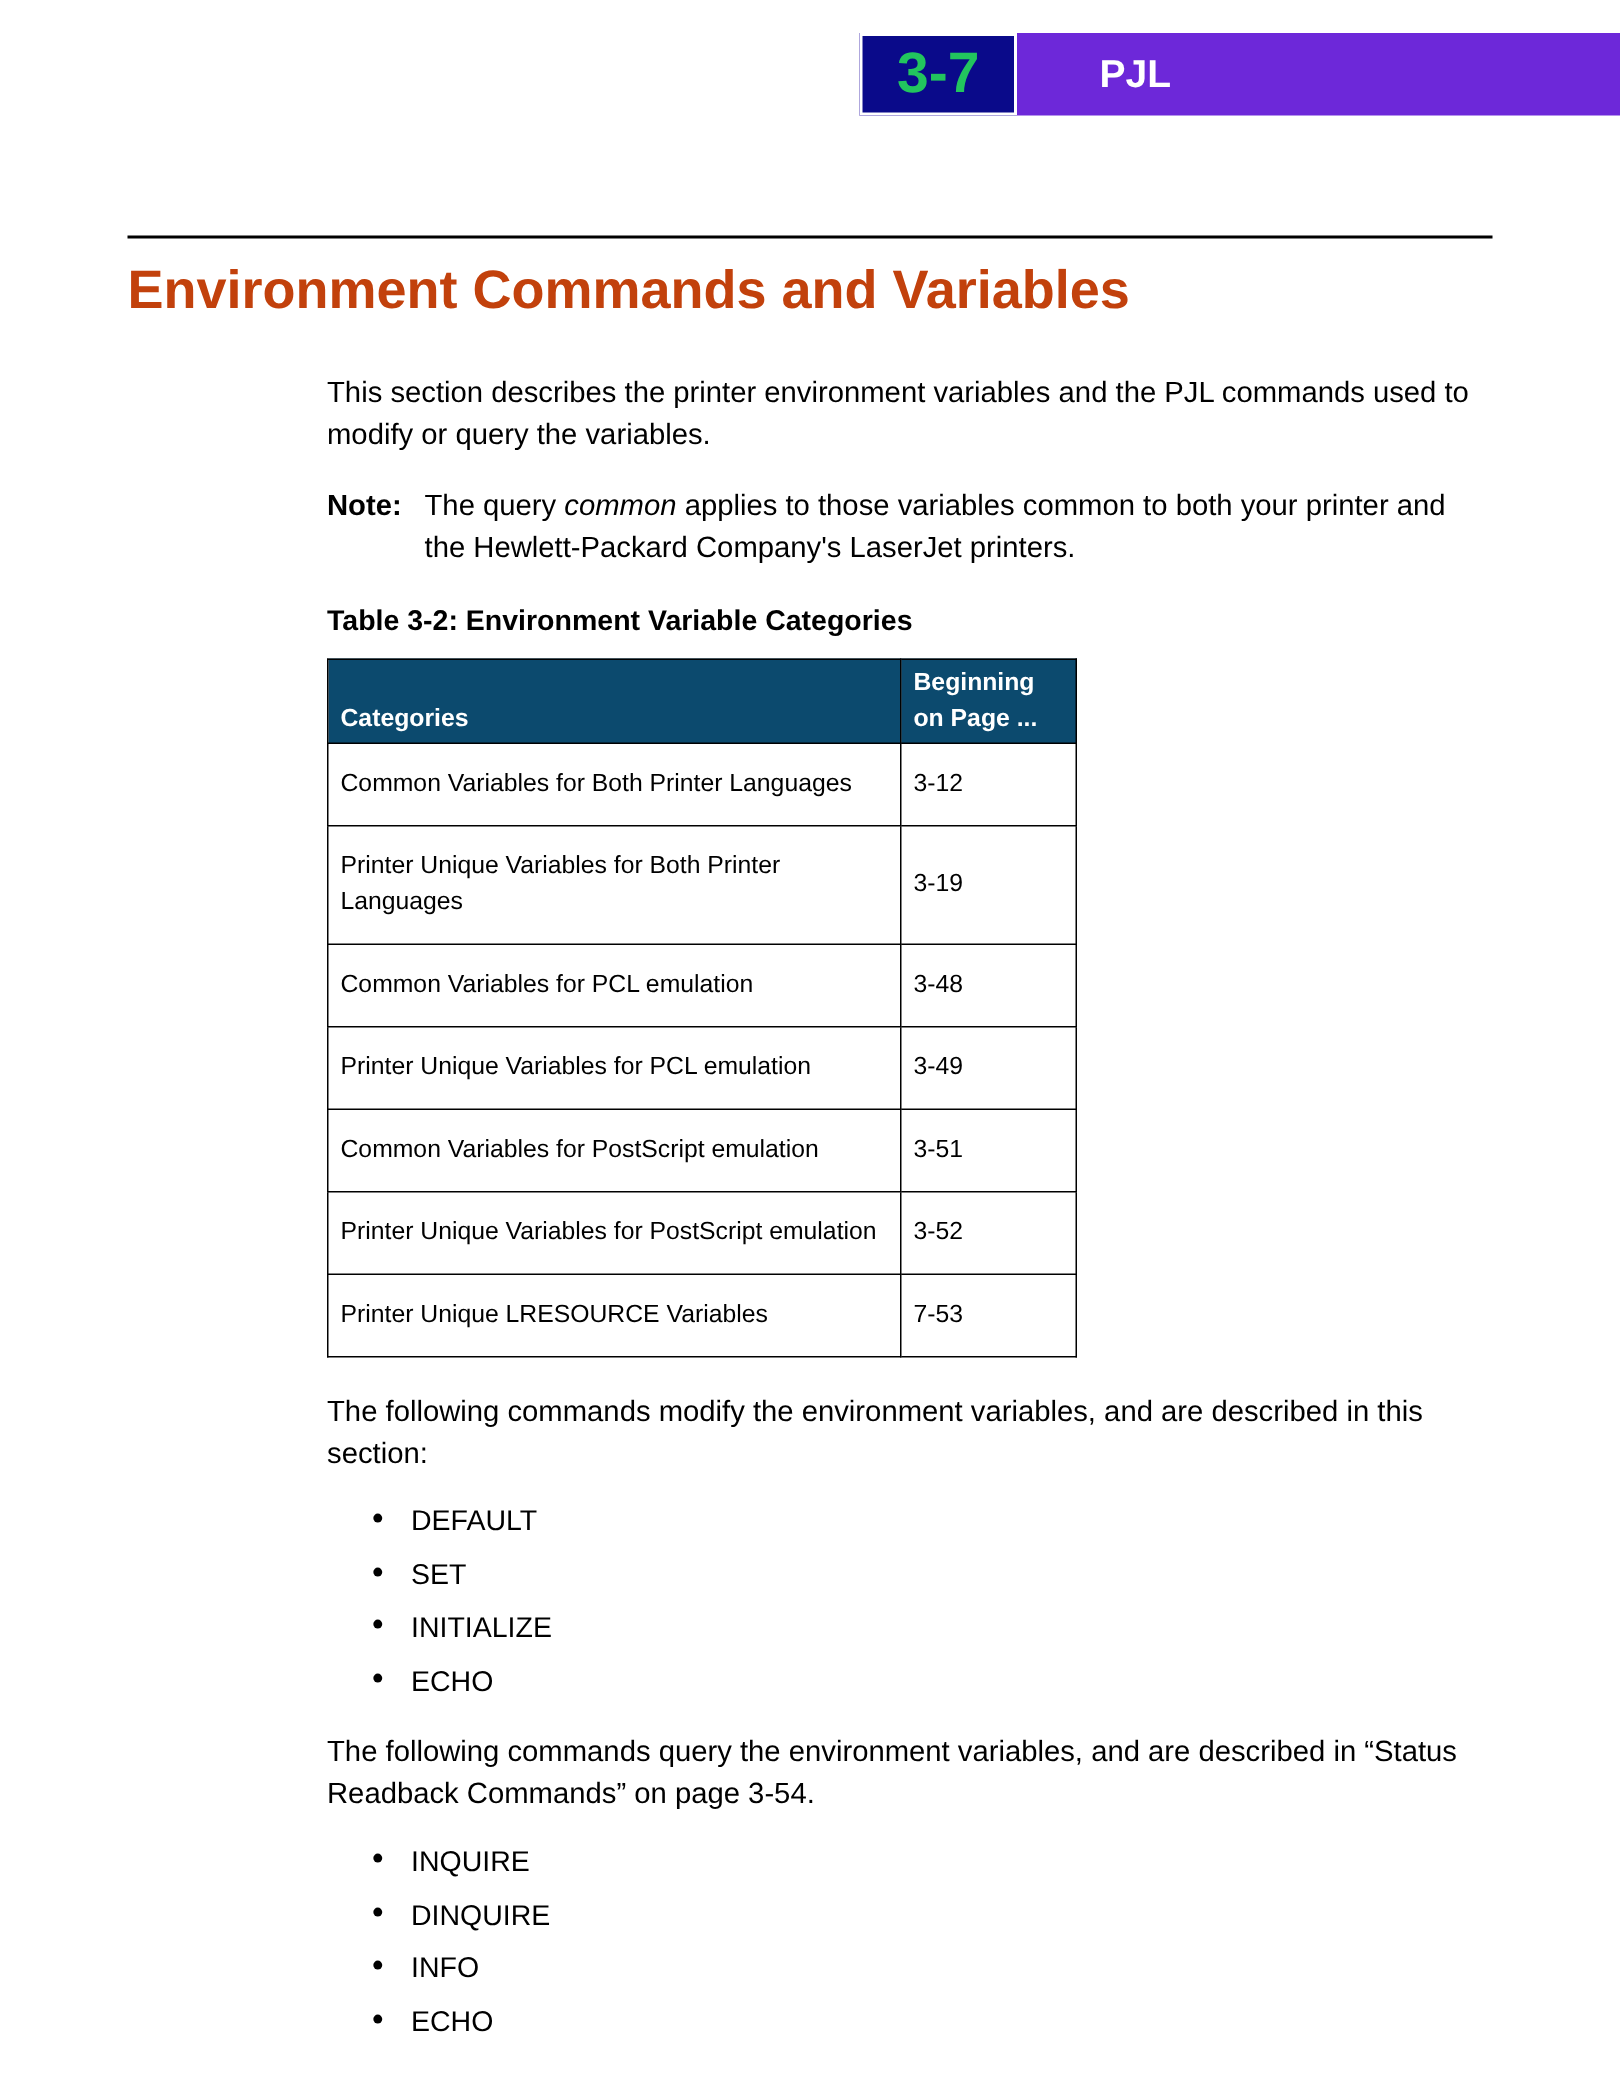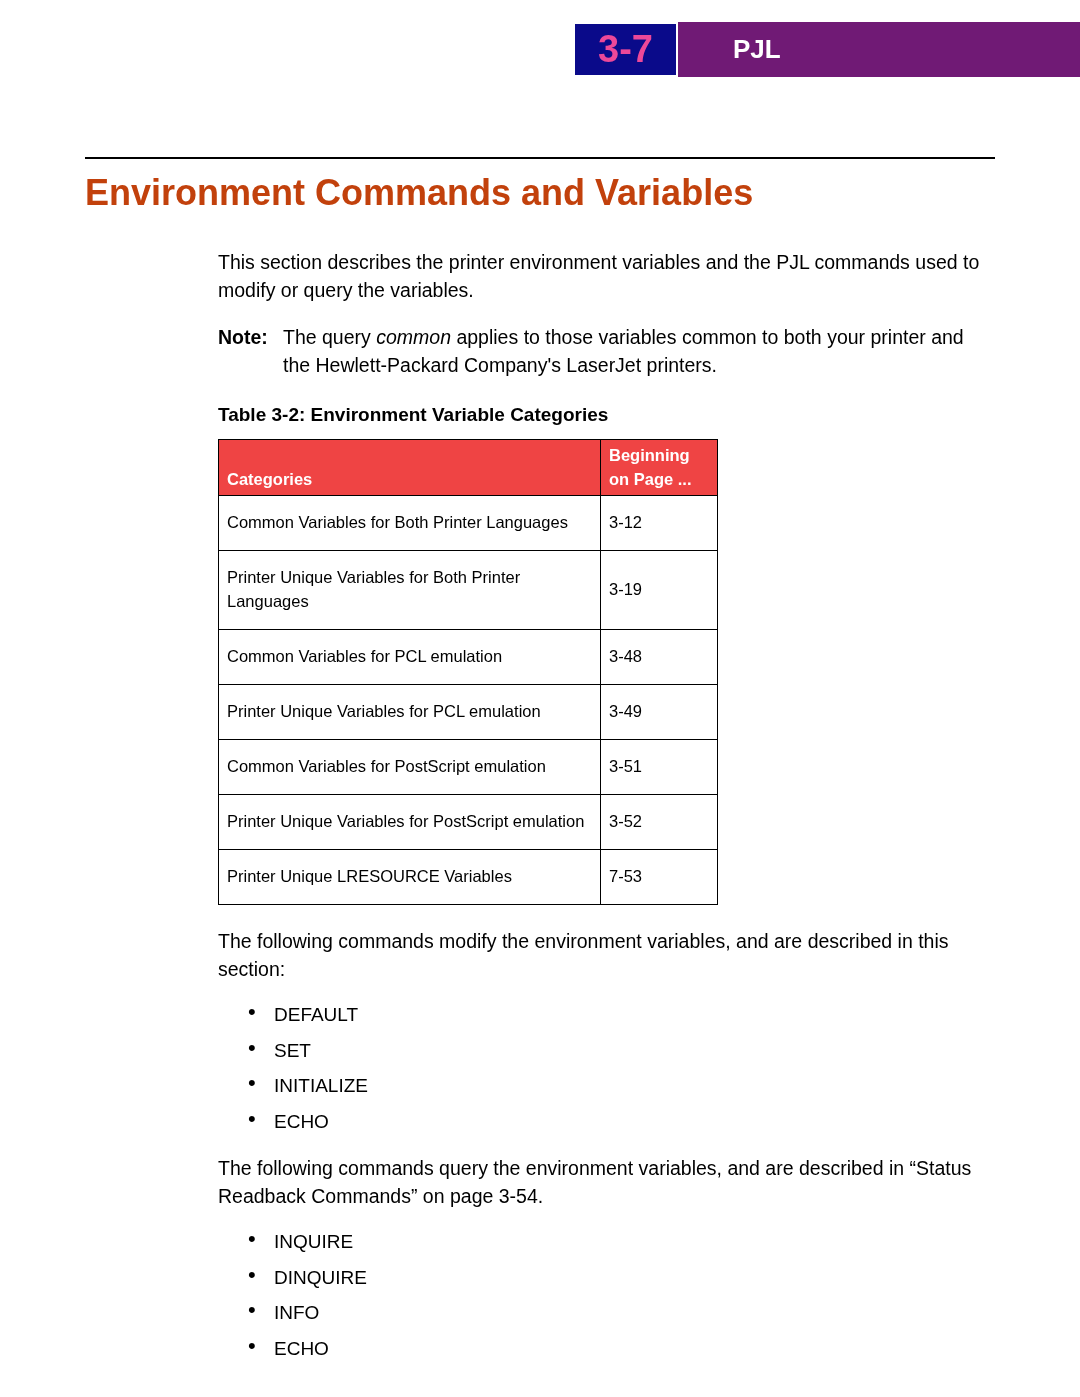--- a/index.html
+++ b/index.html
@@ -14,32 +14,32 @@
     width: 1080px;
     height: 1397px;
     background: #fff;
   }
   .header-bar {
     position: absolute;
     top: 22px;
     left: 573px;
     right: 0;
     height: 55px;
-    background: #701a75;
+    background: #6d28d9;
     display: flex;
     align-items: center;
   }
   .page-number {
     position: absolute;
     top: 22px;
     left: 573px;
     width: 105px;
     height: 55px;
     background: #0a0a8a;
-    color: #ec4899;
+    color: #22c55e;
     font-size: 38px;
     font-weight: bold;
     display: flex;
     align-items: center;
     justify-content: center;
     border: 2px solid #fff;
     box-sizing: border-box;
   }
   .header-title {
     color: #fff;
@@ -90,21 +90,21 @@
     font-size: 19px;
     margin: 8px 0 10px 0;
   }
   table.cat {
     border-collapse: collapse;
     font-size: 16.5px;
     margin-bottom: 22px;
     width: 500px;
   }
   table.cat th {
-    background: #ef4444;
+    background: #0c4a6e;
     color: #fff;
     font-weight: bold;
     text-align: left;
     padding: 4px 8px;
     border: 1px solid #000;
     vertical-align: bottom;
   }
   table.cat th.col2 {
     width: 100px;
   }

